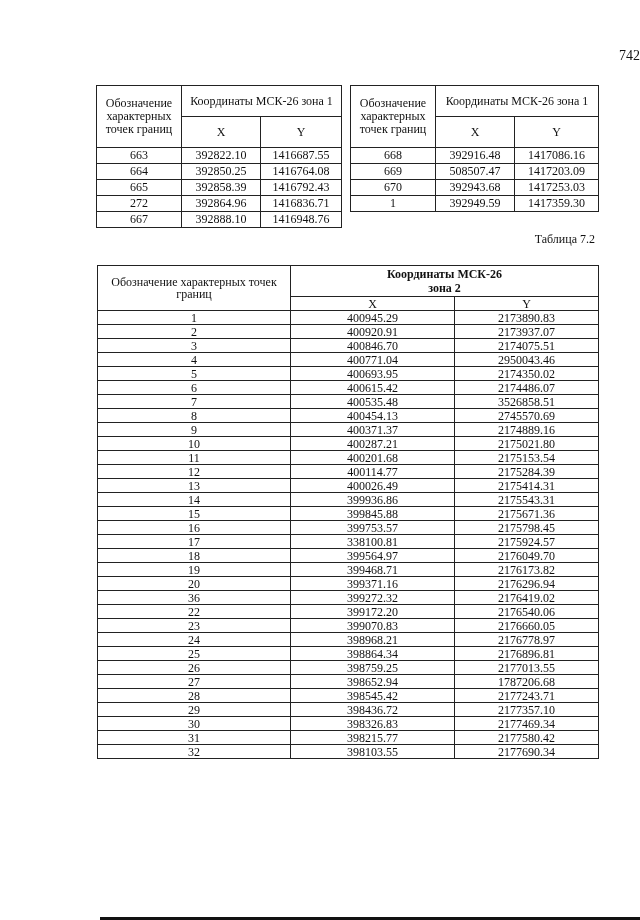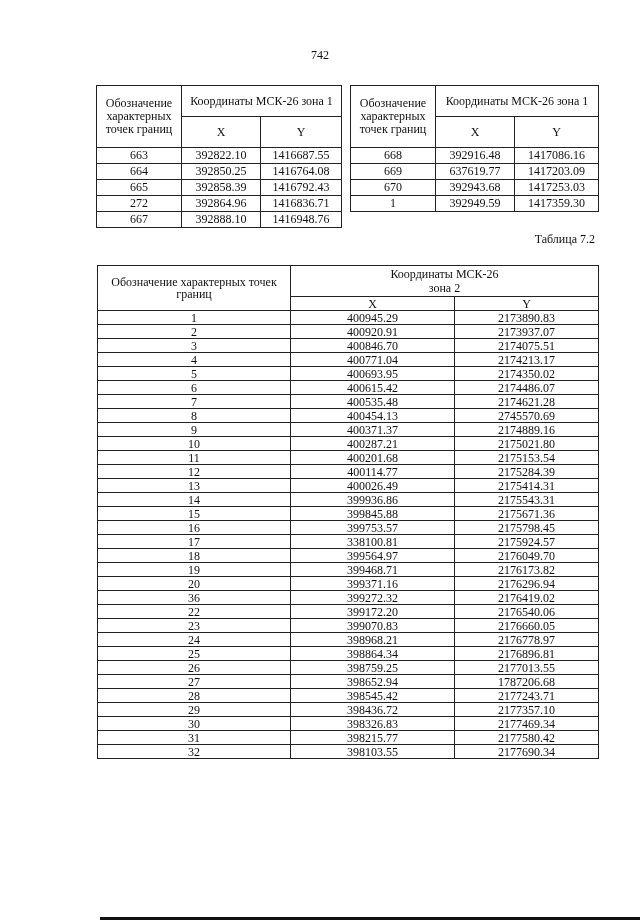--- a/index.html
+++ b/index.html
@@ -1,20 +1,20 @@
 <!DOCTYPE html>
 <html><head>
 <meta charset="utf-8">
 <style>
   html, body { margin:0; padding:0; }
   body {
     width:640px; height:920px; background:#ffffff; position:relative; overflow:hidden;
     font-family:"Liberation Serif", "DejaVu Serif", serif; color:#111;
   }
-  .page-number { position:absolute; left:0; width:640px; top:48px; text-align:center; font-size:12px; }
+  .page-number { position:absolute; left:0; width:640px; top:48px; text-align:right; font-size:14px; }
   table { border-collapse:collapse; position:absolute; font-size:12px; }
   td, th { border:1px solid #222; text-align:center; padding:0; font-weight:normal; line-height:13px; }
   #t1 { left:96px; top:85px; width:246px; }
   #t2 { left:350px; top:85px; width:249px; }
   #t1 td, #t2 td { height:15px; }
   .hdr-label { font-size:12px; line-height:13px; }
   .caption { position:absolute; right:45px; top:232px; font-size:12px; }
   #t3 { left:97px; top:265px; width:502px; font-size:12px; }
   #t3 td { height:13px; line-height:12px; }
   #t3 .h-left { width:172px; }
@@ -78,21 +78,21 @@
   </tr>
   </tbody>
     <tbody id="t2-body">
       <tr>
         <td>668</td>
         <td>392916.48</td>
         <td>1417086.16</td>
       </tr>
       <tr>
         <td>669</td>
-        <td>637619.77</td>
+        <td>508507.47</td>
         <td>1417203.09</td>
       </tr>
       <tr>
         <td>670</td>
         <td>392943.68</td>
         <td>1417253.03</td>
       </tr>
       <tr>
         <td>1</td>
         <td>392949.59</td>
@@ -100,21 +100,21 @@
       </tr>
     </tbody>
 </table>
 
 <div class="caption">Таблица 7.2</div>
 
 <table id="t3">
   <tbody>
       <tr>
     <td rowspan="2" class="h-left" style="padding:0 10px;">Обозначение характерных точек границ</td>
-    <td colspan="2" style="height:30px;line-height:14px;">
+    <td colspan="2" style="height:30px;line-height:14px;font-weight:bold;">
       <span>Координаты МСК-26</span><br>
       <span>зона 2</span>
     </td>
   </tr>
   <tr>
     <td class="h-x">X</td>
     <td>Y</td>
   </tr>
   </tbody>
     <tbody id="t3-body">
@@ -129,36 +129,36 @@
         <td>2173937.07</td>
       </tr>
       <tr>
         <td>3</td>
         <td>400846.70</td>
         <td>2174075.51</td>
       </tr>
       <tr>
         <td>4</td>
         <td>400771.04</td>
-        <td>2174213.17</td>
+        <td>2950043.46</td>
       </tr>
       <tr>
         <td>5</td>
         <td>400693.95</td>
         <td>2174350.02</td>
       </tr>
       <tr>
         <td>6</td>
         <td>400615.42</td>
         <td>2174486.07</td>
       </tr>
       <tr>
         <td>7</td>
         <td>400535.48</td>
-        <td>2174621.28</td>
+        <td>3526858.51</td>
       </tr>
       <tr>
         <td>8</td>
         <td>400454.13</td>
         <td>2745570.69</td>
       </tr>
       <tr>
         <td>9</td>
         <td>400371.37</td>
         <td>2174889.16</td>

